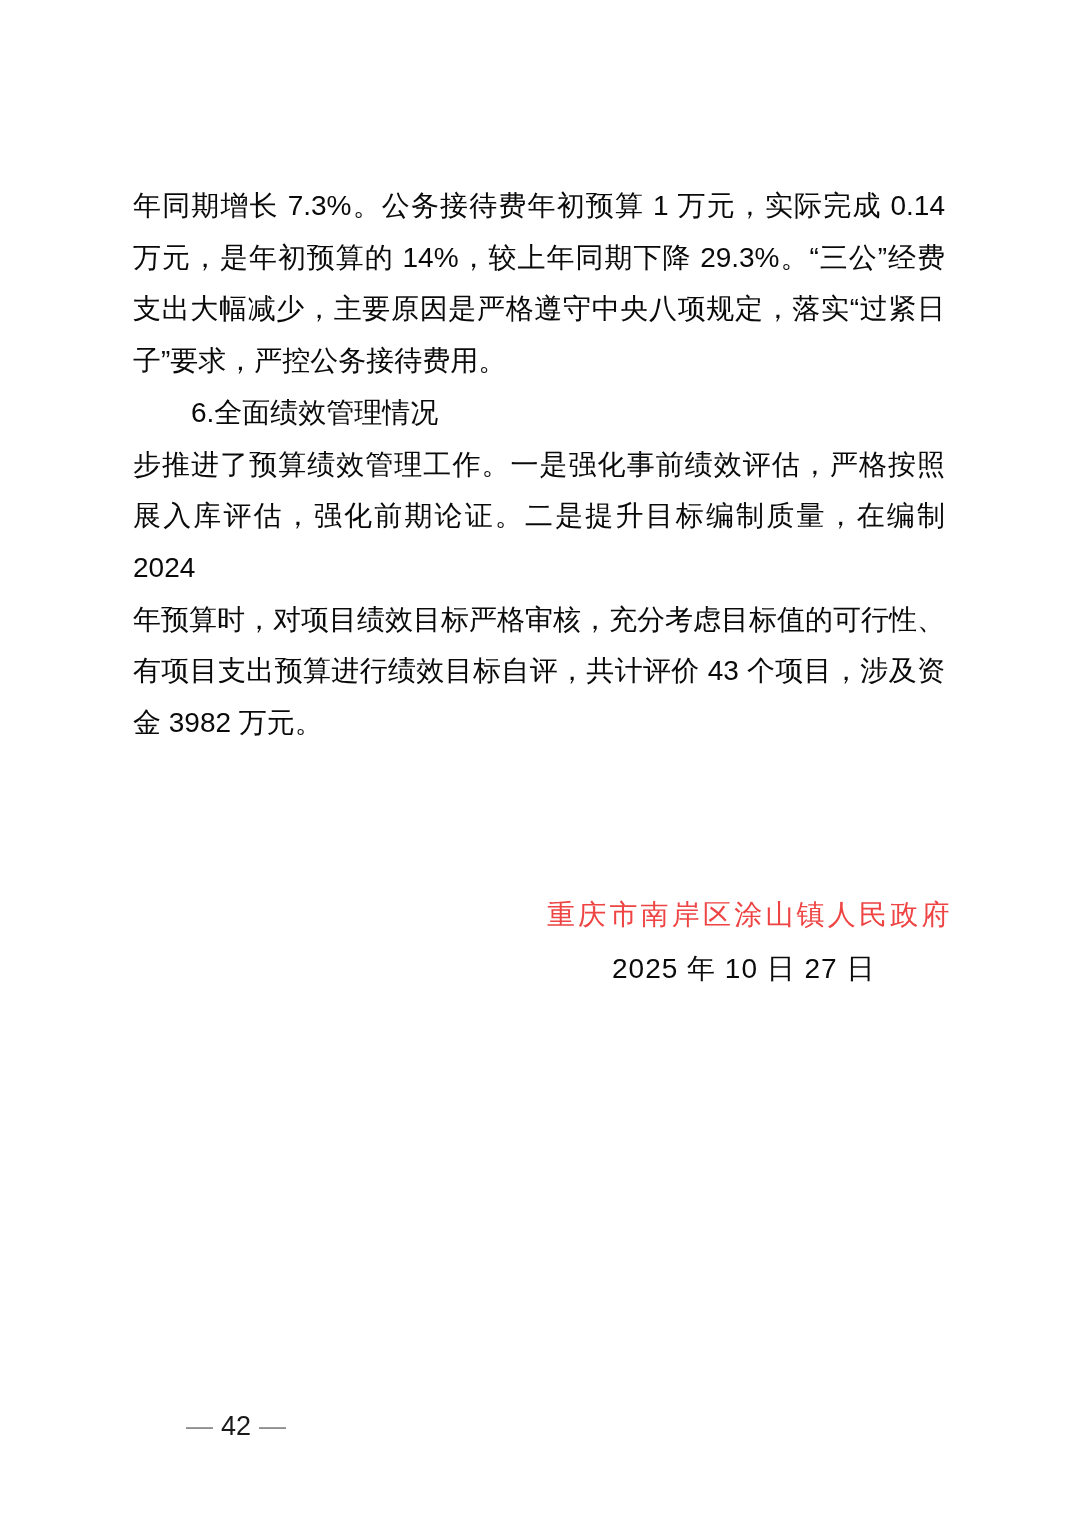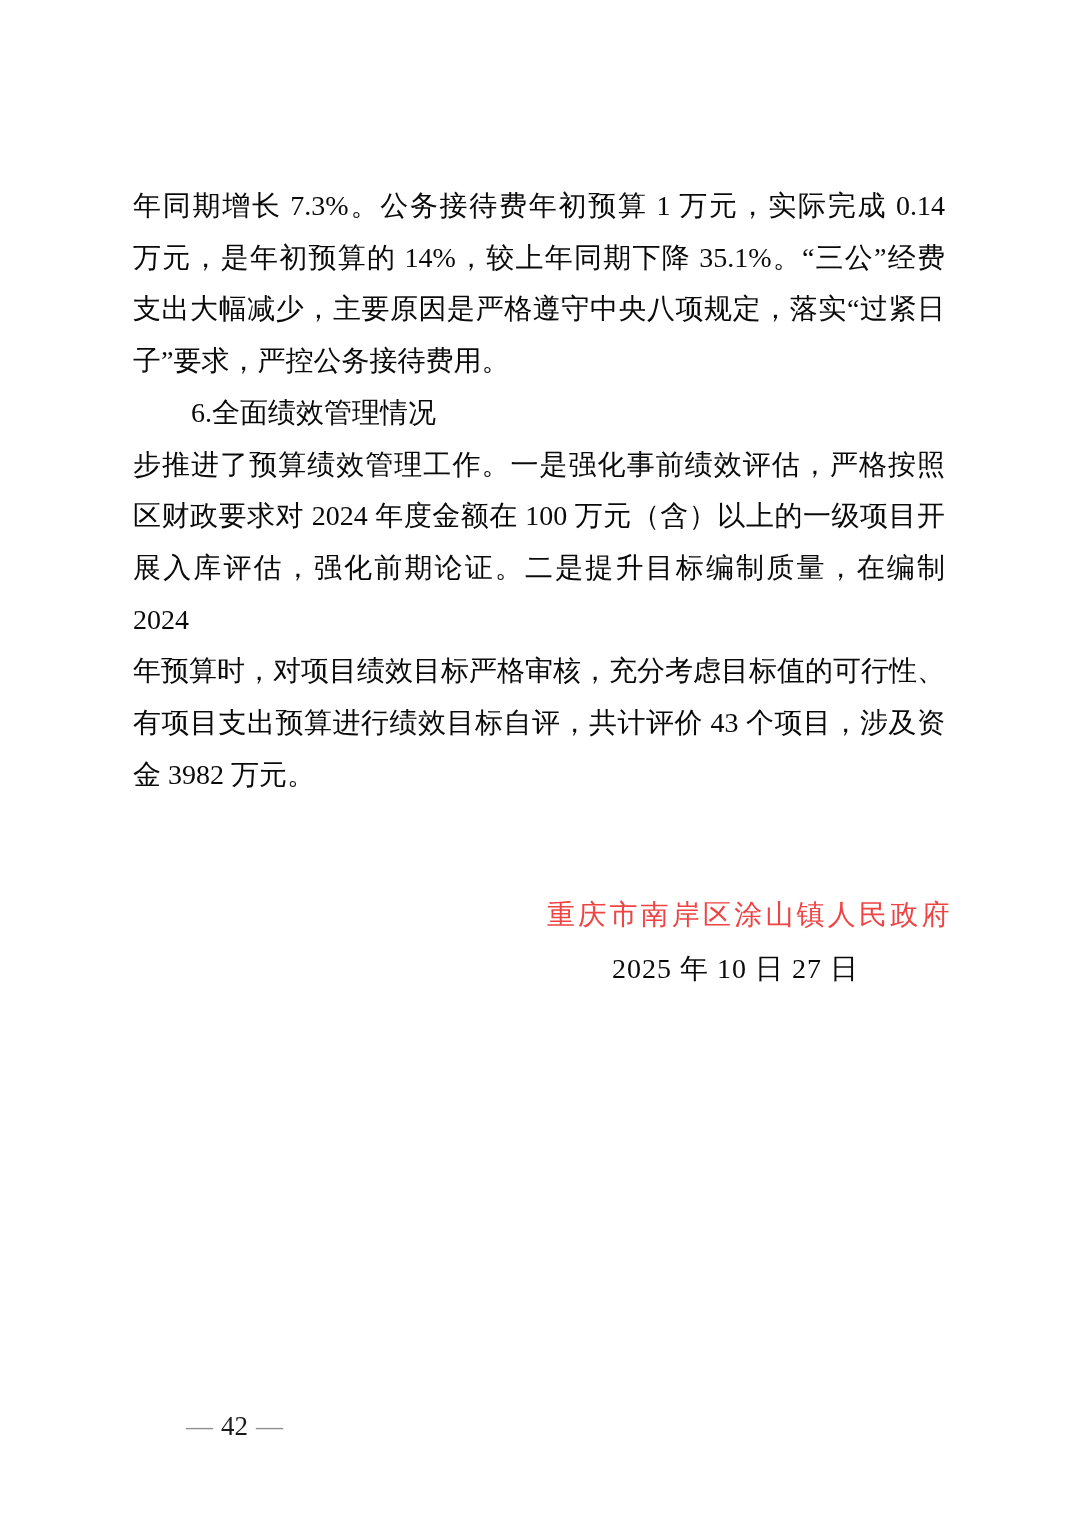--- a/index.html
+++ b/index.html
@@ -6,21 +6,21 @@
     margin: 0;
     padding: 0;
     background: #ffffff;
   }
   .page {
     position: relative;
     width: 1074px;
     height: 1520px;
     background: #ffffff;
     overflow: hidden;
-    font-family: Liberation Serif, serif;
+    font-family: Liberation Sans, sans-serif;
     color: #0a0a0a;
   }
   .body-text {
     position: absolute;
     left: 133px;
     top: 180px;
     width: 812px;
     font-size: 28px;
     line-height: 51.7px;
     color: #0a0a0a;
@@ -73,26 +73,25 @@
     color: #1a1a1a;
   }
 </style>
 </head>
 <body>
 
 <div class="page">
 
   <div class="body-text" id="body-lines">
       <div class="line just">年同期增长 7.3%。公务接待费年初预算 1 万元，实际完成 0.14</div>
-      <div class="line just">万元，是年初预算的 14%，较上年同期下降 35.1%。“三公”经费</div>
+      <div class="line just">万元，是年初预算的 14%，较上年同期下降 29.3%。“三公”经费</div>
       <div class="line just">支出大幅减少，主要原因是严格遵守中央八项规定，落实“过紧日</div>
       <div class="line">子”要求，严控公务接待费用。</div>
       <div class="line ind">6.全面绩效管理情况</div>
       <div class="line just">步推进了预算绩效管理工作。一是强化事前绩效评估，严格按照</div>
-      <div class="line just">区财政要求对 2024 年度金额在 100 万元（含）以上的一级项目开</div>
       <div class="line just">展入库评估，强化前期论证。二是提升目标编制质量，在编制 2024</div>
       <div class="line just">年预算时，对项目绩效目标严格审核，充分考虑目标值的可行性、</div>
       <div class="line just">有项目支出预算进行绩效目标自评，共计评价 43 个项目，涉及资</div>
       <div class="line">金 3982 万元。</div>
     </div>
 
   <div class="signature">重庆市南岸区涂山镇人民政府</div>
 
   <div class="date-line">2025 年 10 日 27 日</div>
 

